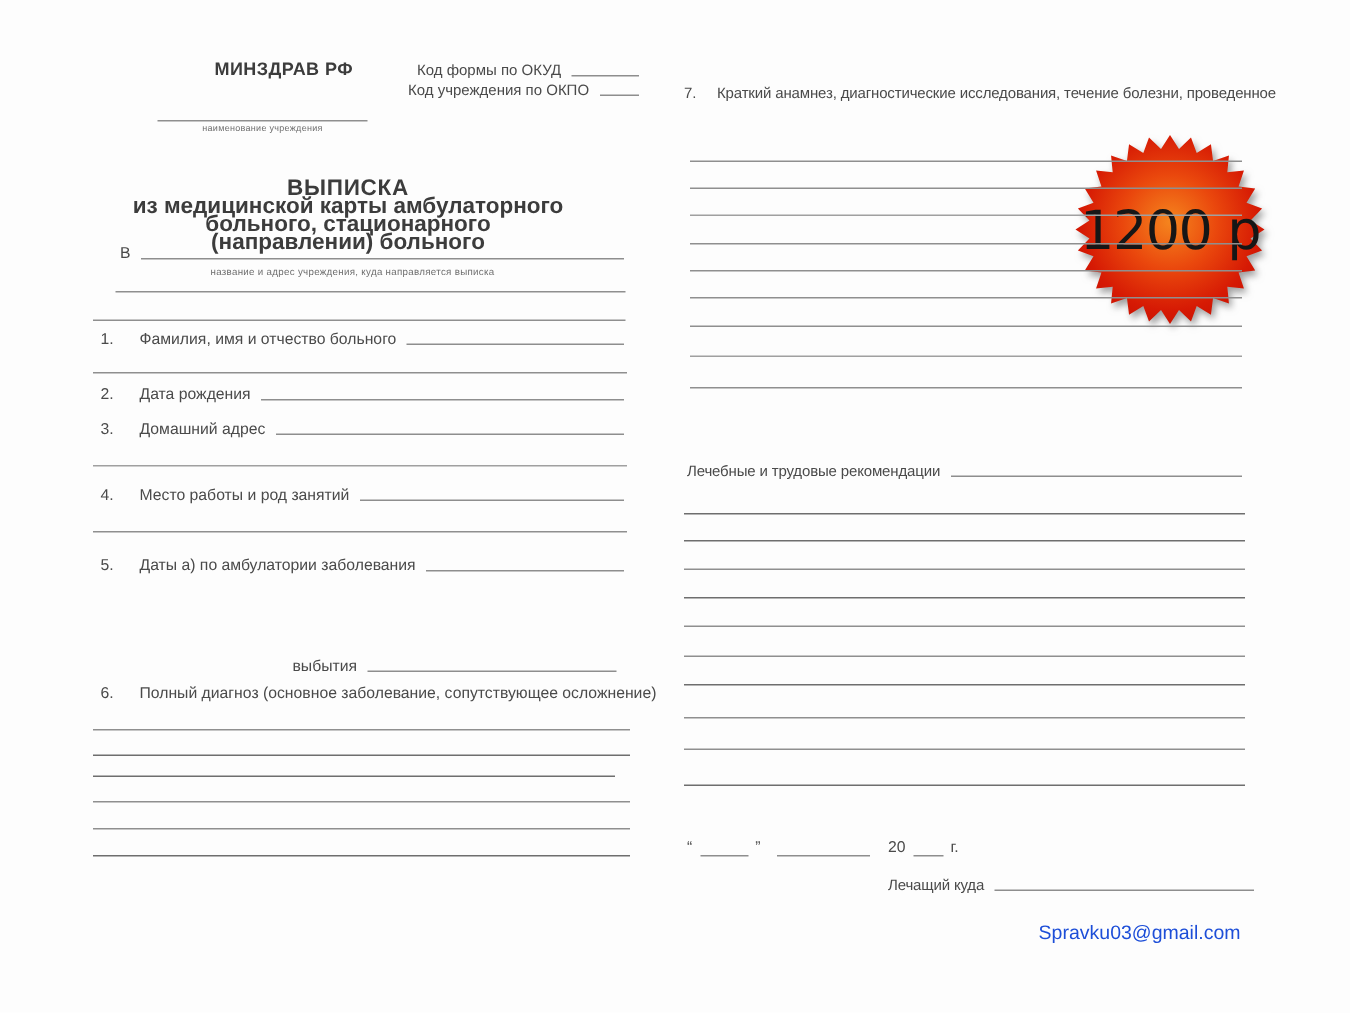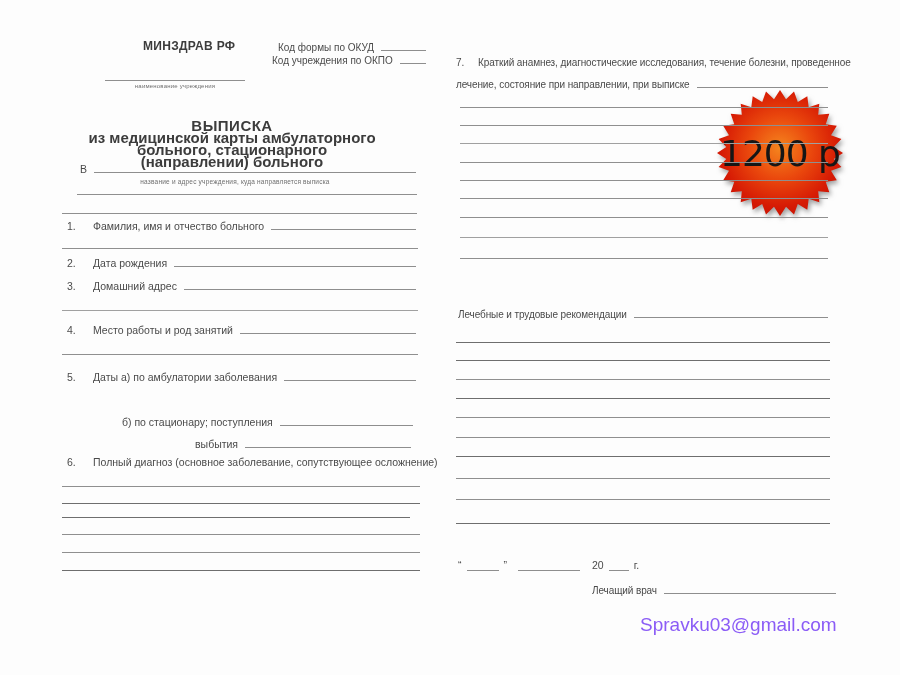--- a/index.html
+++ b/index.html
@@ -16,21 +16,21 @@
   .rule-l{border-bottom-color:#a0a0a0}
   .num{display:inline-block;flex:none;width:26px}
   .f-left{font-size:10.5px}
   .f-right{font-size:10px;letter-spacing:-0.1px}
   .small-caption{font-size:6.5px;color:#6e6e6e;letter-spacing:.2px}
   .bold{font-weight:bold;color:#3c3c3c}
   #badge-svg{position:absolute;left:712px;top:85px;filter:drop-shadow(2px 3px 2.5px rgba(80,80,80,.55))}
   #badge-svg text{font-family:"DejaVu Sans","Liberation Sans",sans-serif;letter-spacing:-1px}
   #watermark{position:absolute;left:640px;top:615px;width:187px;text-align:right;line-height:1.05}
   #wm-site{font-size:22px;font-weight:600;color:#e32421;letter-spacing:-.2px}
-  #wm-email{font-size:19px;color:#8b5cf6}
+  #wm-email{font-size:13px;color:#1d4ed8}
 </style>
 </head>
 <body>
 
 <div id="paper">
 
   <div class="page">
 
     <div class="abs bold" style="left:143px;top:39px;font-size:12px;letter-spacing:.3px">МИНЗДРАВ РФ</div>
 
@@ -80,63 +80,55 @@
       <span class="num">4.</span>
       <span>Место работы и род занятий</span>
       <span class="tail"></span>
     </div>
 
     <div class="row f-left" style="left:67px;top:371px;width:351px">
       <span class="num">5.</span>
       <span>Даты а) по амбулатории заболевания</span>
       <span class="tail"></span>
     </div>
-    <div class="row f-left" style="left:122px;top:416px;width:293px">
-      <span>б) по стационару; поступления</span>
-      <span class="tail"></span>
-    </div>
     <div class="row f-left" style="left:195px;top:438px;width:218px">
       <span>выбытия</span>
       <span class="tail"></span>
     </div>
 
     <div class="row f-left" style="left:67px;top:456px;width:356px">
       <span class="num">6.</span>
       <span>Полный диагноз (основное заболевание, сопутствующее осложнение)</span>
     </div>
   </div>
 
   <div class="page">
 
     <div class="row f-right" style="left:456px;top:57px;width:378px">
       <span class="num" style="width:22px">7.</span>
       <span>Краткий анамнез, диагностические исследования, течение болезни, проведенное</span>
-    </div>
-    <div class="row f-right" style="left:456px;top:79px;width:374px">
-      <span>лечение, состояние при направлении, при выписке</span>
-      <span class="tail"></span>
     </div>
 
     <div class="row f-right" style="left:458px;top:309px;width:372px">
       <span>Лечебные и трудовые рекомендации</span>
       <span class="tail"></span>
     </div>
 
     <div class="row" style="left:458px;top:559px;font-size:10.5px">
       <span>“</span>
       <span class="seg" style="width:32px"></span>
       <span>”</span>
       <span class="seg" style="width:62px;margin-left:11px"></span>
       <span style="margin-left:7px">20</span>
       <span class="seg" style="width:20px"></span>
       <span>г.</span>
     </div>
 
     <div class="row f-right" style="left:592px;top:585px;width:246px">
-      <span>Лечащий врач</span>
+      <span>Лечащий куда</span>
       <span class="tail"></span>
     </div>
   </div>
 
   <svg id="badge-svg" width="136" height="136" viewBox="0 0 136 136">
     <defs>
       <radialGradient id="rg" cx="50%" cy="46%" r="55%">
         <stop offset="0%" stop-color="#f5851e"></stop>
         <stop offset="45%" stop-color="#ea480d"></stop>
         <stop offset="85%" stop-color="#d61a04"></stop>

